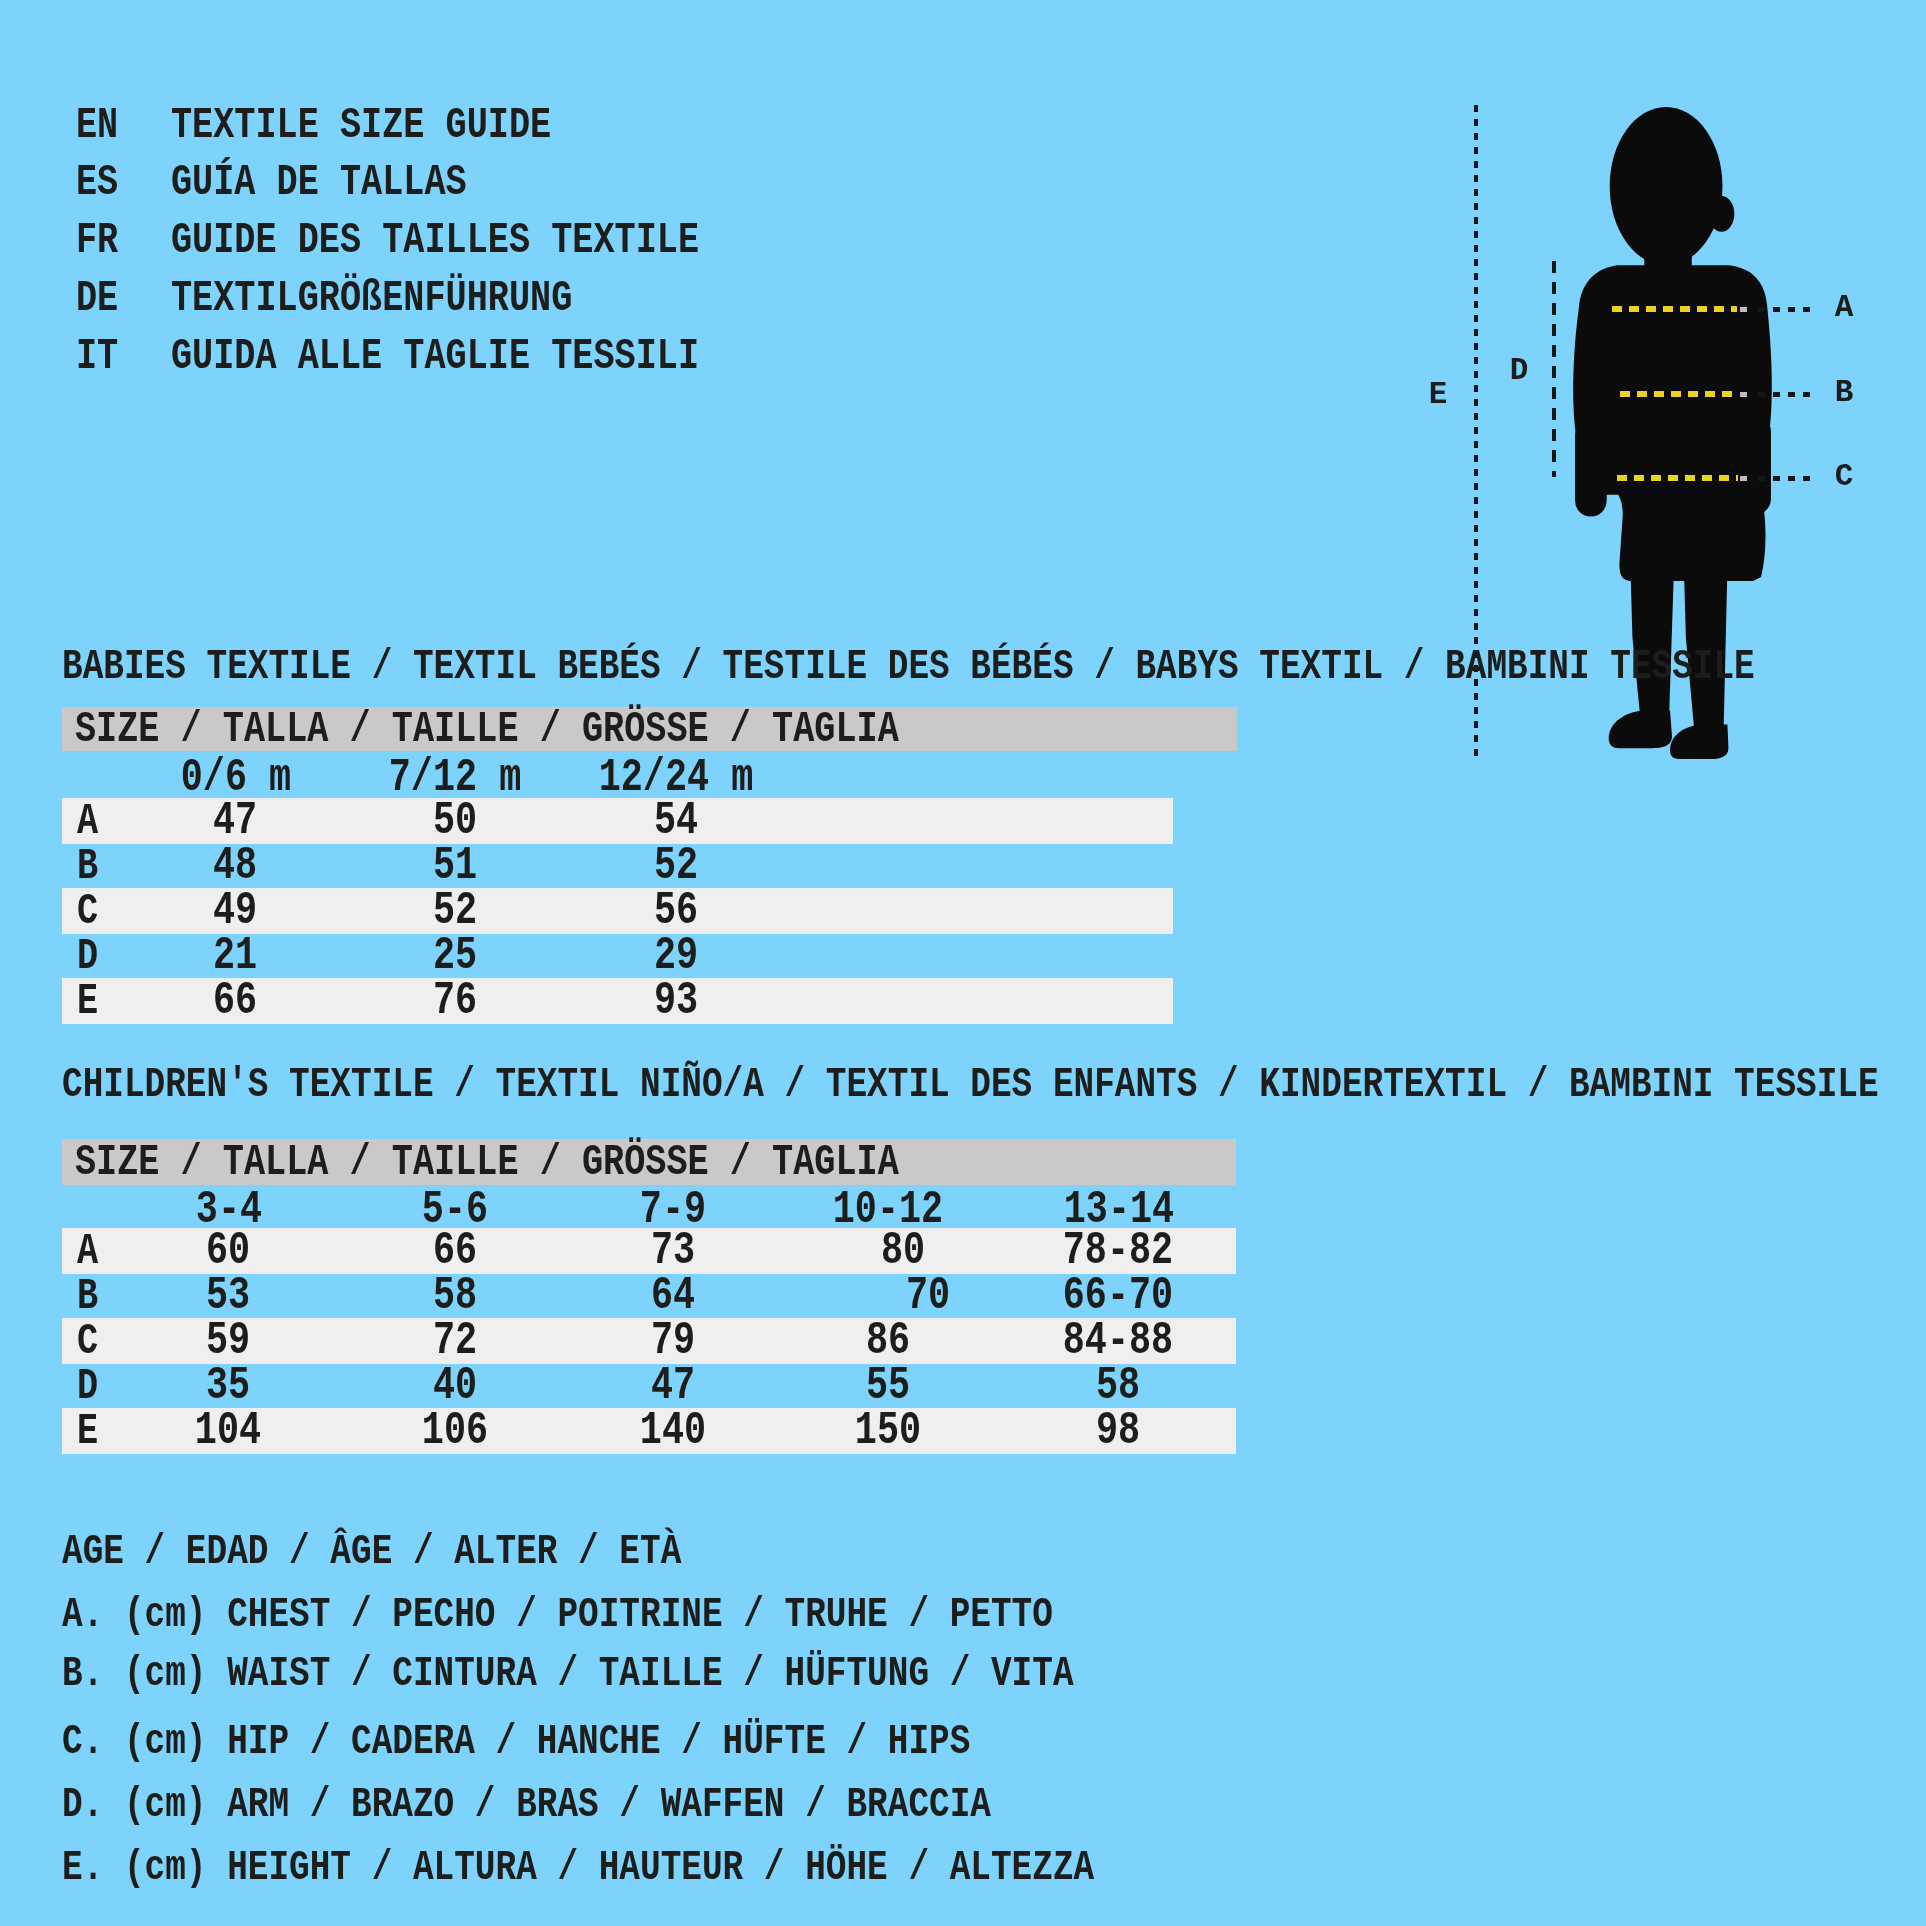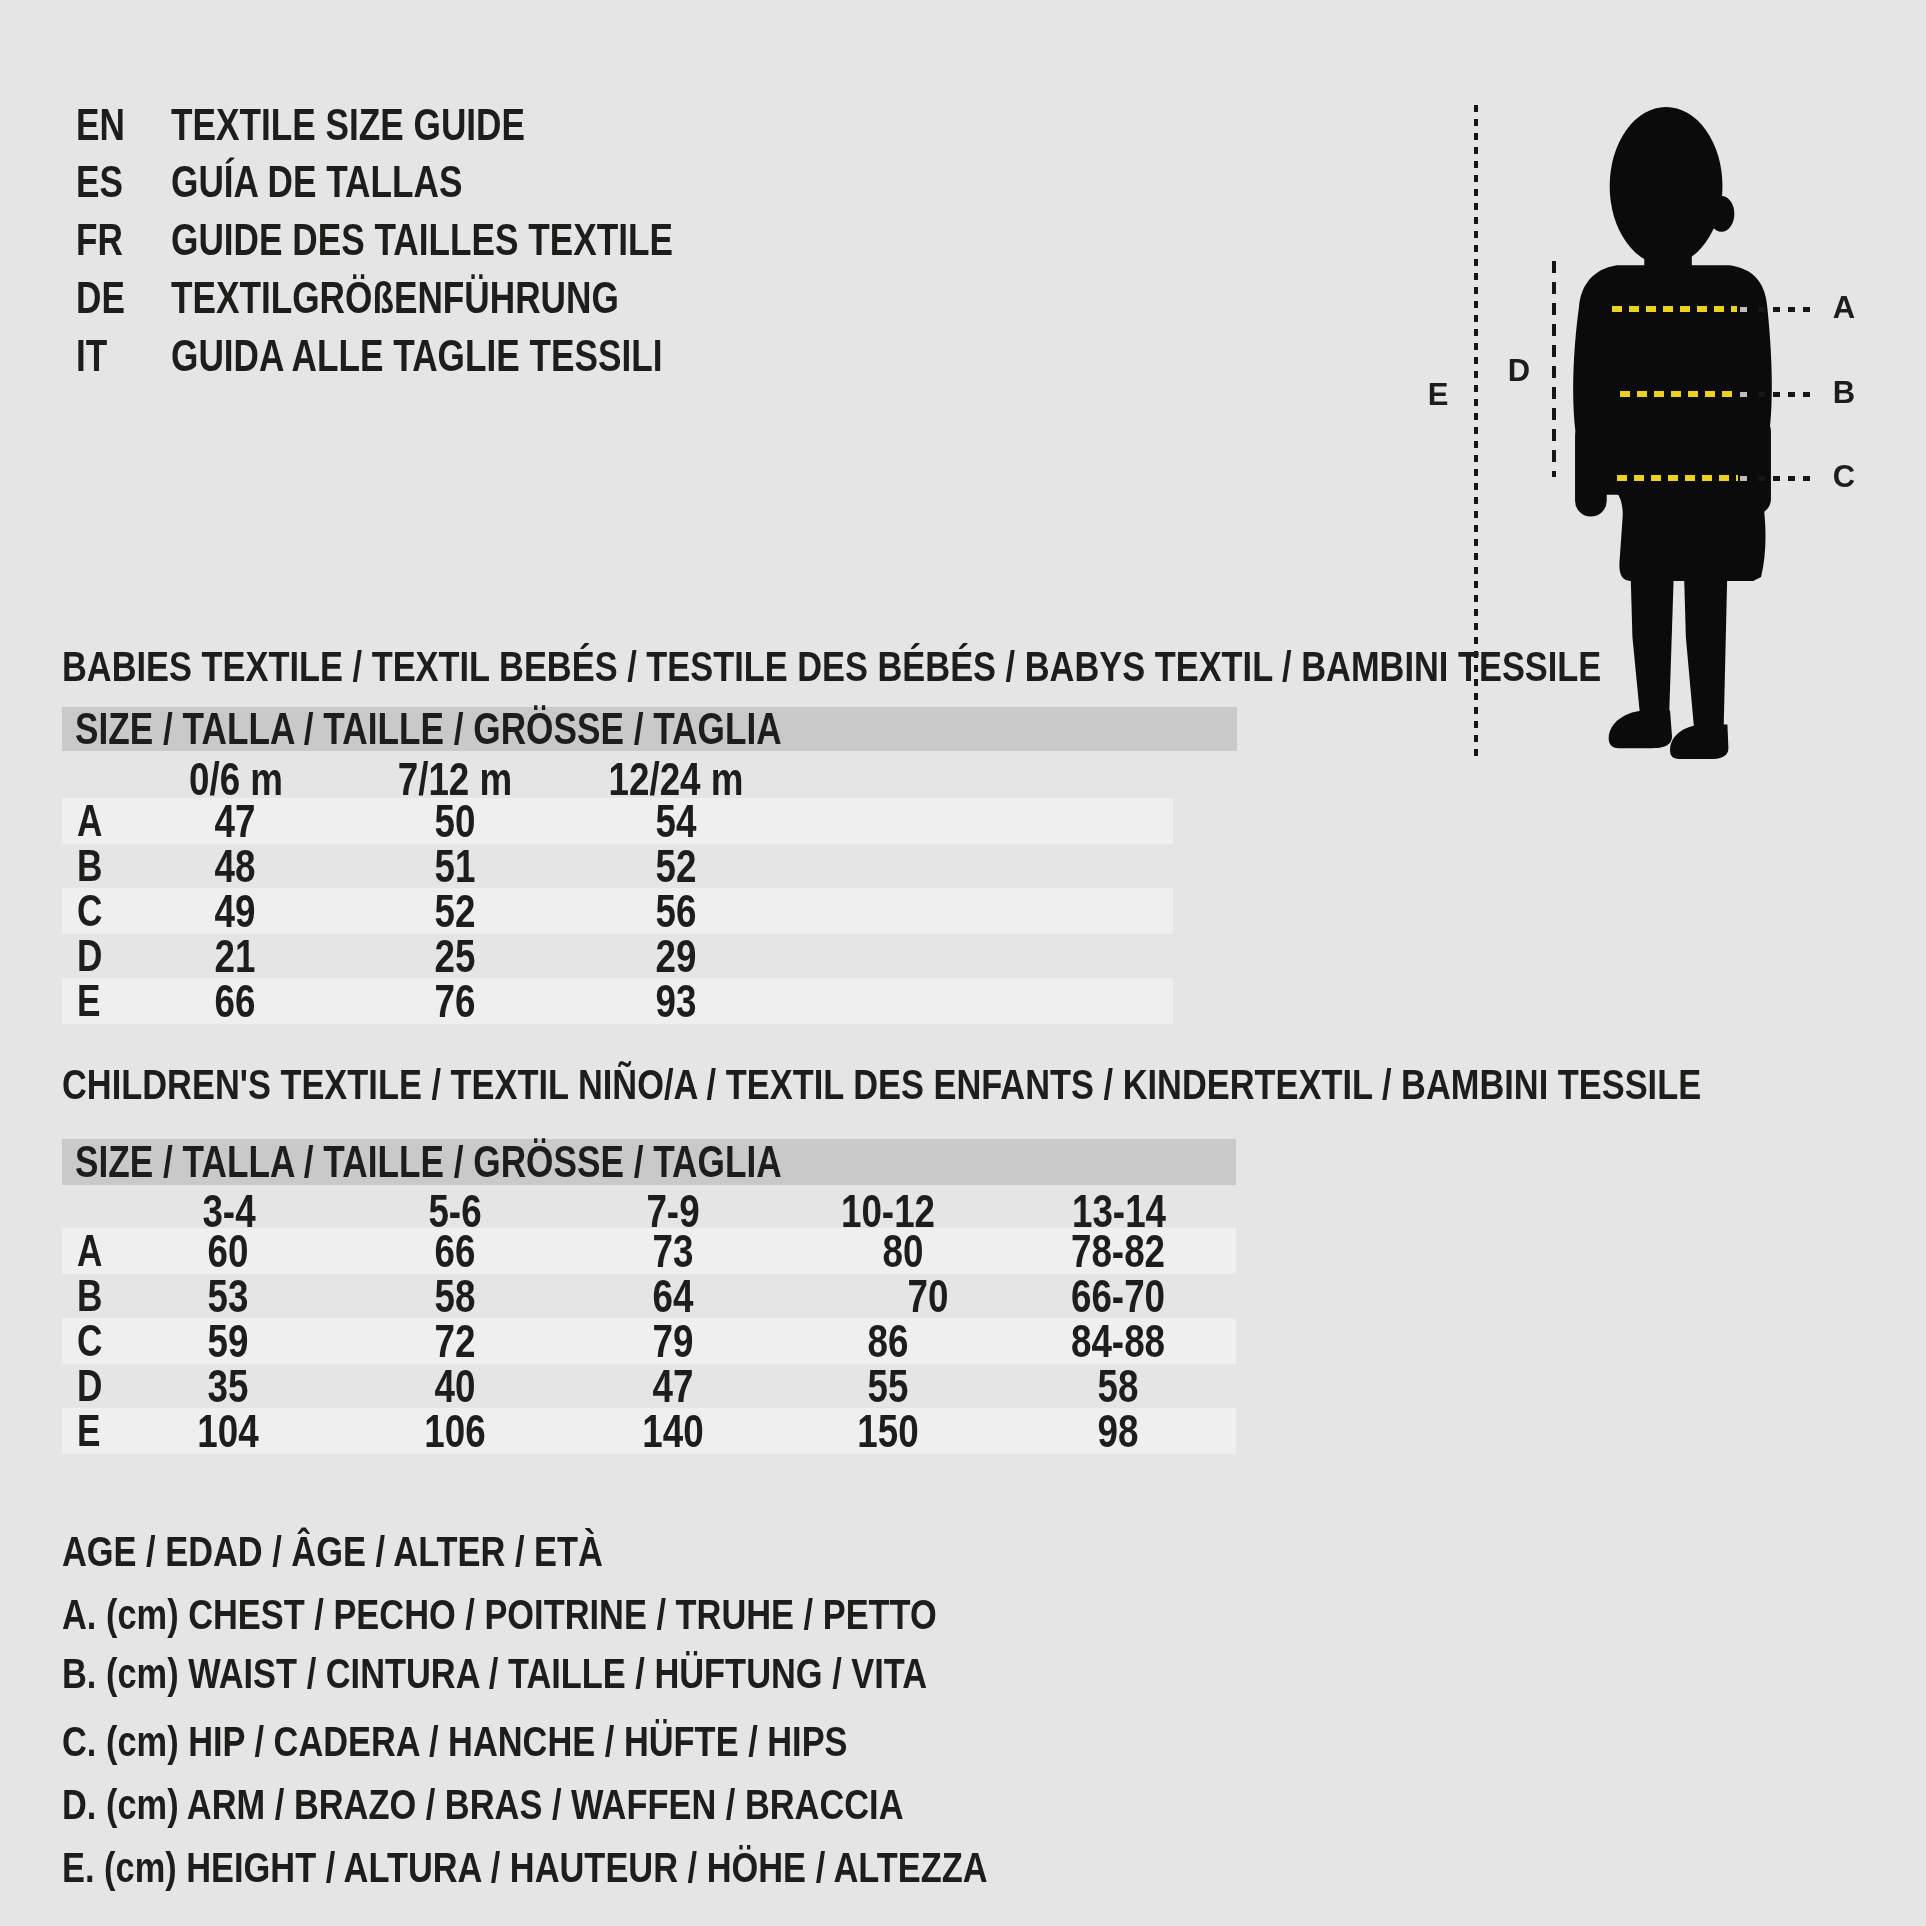--- a/index.html
+++ b/index.html
@@ -1,17 +1,17 @@
 <!DOCTYPE html>
 <html><head>
 <meta charset="utf-8">
 <style>
   html,body{margin:0;padding:0;background:#fff;}
-  #page{position:relative;width:1927px;height:1927px;background:#e5e5e5;overflow:hidden;
-        font-family:Liberation Sans, sans-serif;color:#1d1d1b;}
+  #page{position:relative;width:1927px;height:1927px;background:#7dd3fc;overflow:hidden;
+        font-family:Liberation Mono, monospace;color:#1d1d1b;}
   .abs{position:absolute;}
   
   .cond{display:inline-block;transform:scaleX(0.8);transform-origin:left center;white-space:nowrap;font-weight:700;}
   .cond-c{display:inline-block;transform:translateX(-50%) scaleX(0.8);transform-origin:center;white-space:nowrap;font-weight:700;}
   
   .lang-row{position:absolute;left:0;height:57px;display:flex;align-items:center;}
   .lang-code{position:absolute;left:76px;font-size:44px;}
   .lang-title{position:absolute;left:171px;font-size:44px;}
   
   .sec-title{font-size:43px;height:50px;display:flex;align-items:center;}

